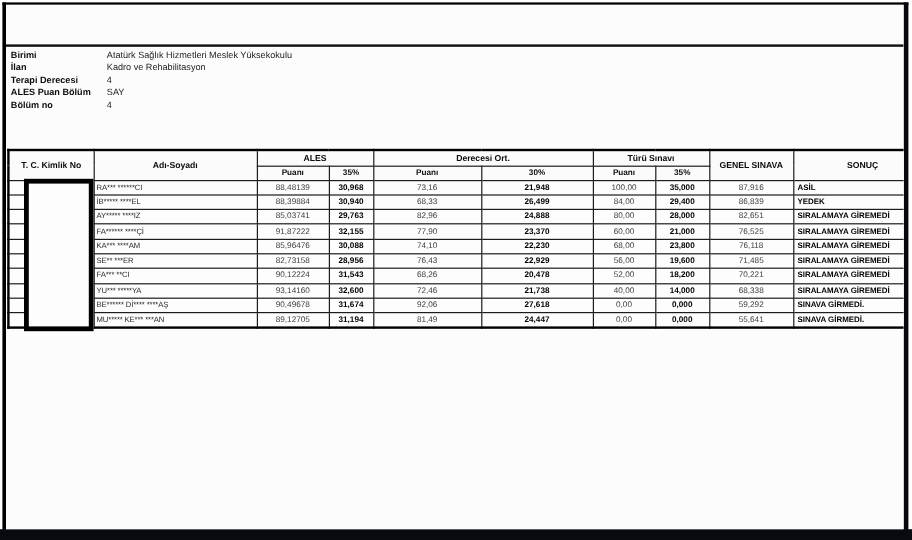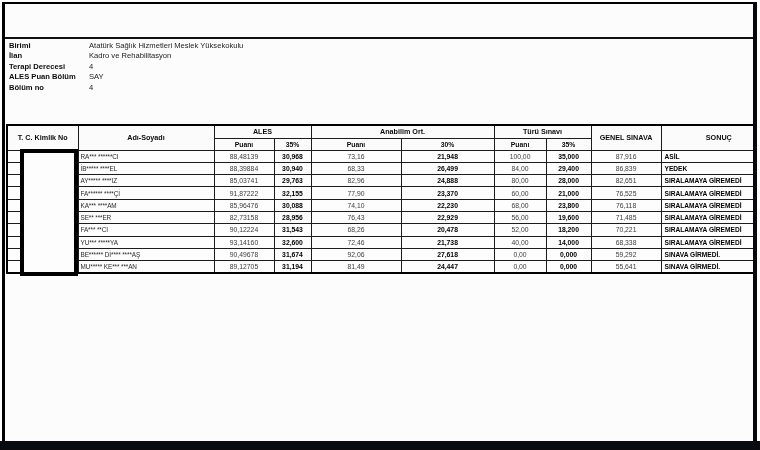--- a/index.html
+++ b/index.html
@@ -99,21 +99,21 @@
         <col style="width:52px">
           <col style="width:45px">
         <col style="width:70px">
           <col style="width:116px">
       </colgroup>
       <thead>
         <tr class="group-row">
           <th rowspan="2">T. C. Kimlik No</th>
           <th rowspan="2">Adı-Soyadı</th>
           <th colspan="2">ALES</th>
-          <th colspan="2">Anabilim Ort.</th>
+          <th colspan="2">Derecesi Ort.</th>
           <th colspan="2">Türü Sınavı</th>
           <th rowspan="2">GENEL SINAVA</th>
           <th rowspan="2">SONUÇ</th>
         </tr>
         <tr class="sub-row">
           <th>Puanı</th>
           <th>35%</th>
           <th>Puanı</th>
           <th>30%</th>
           <th>Puanı</th>

